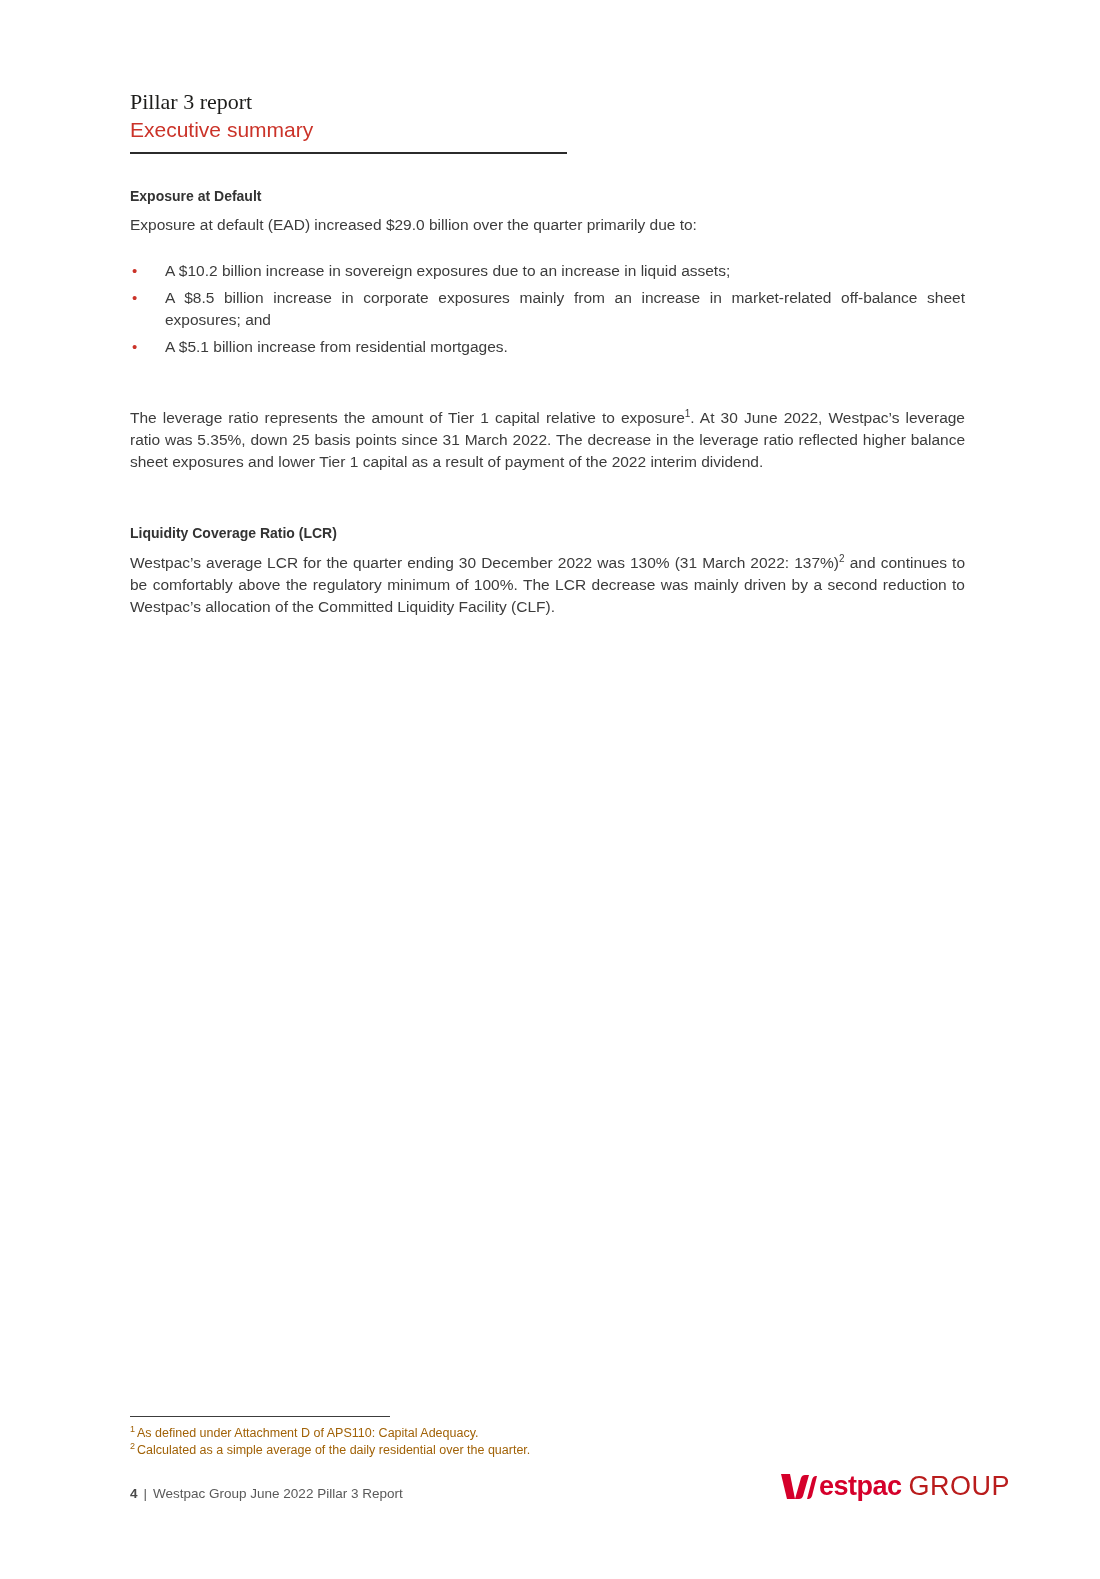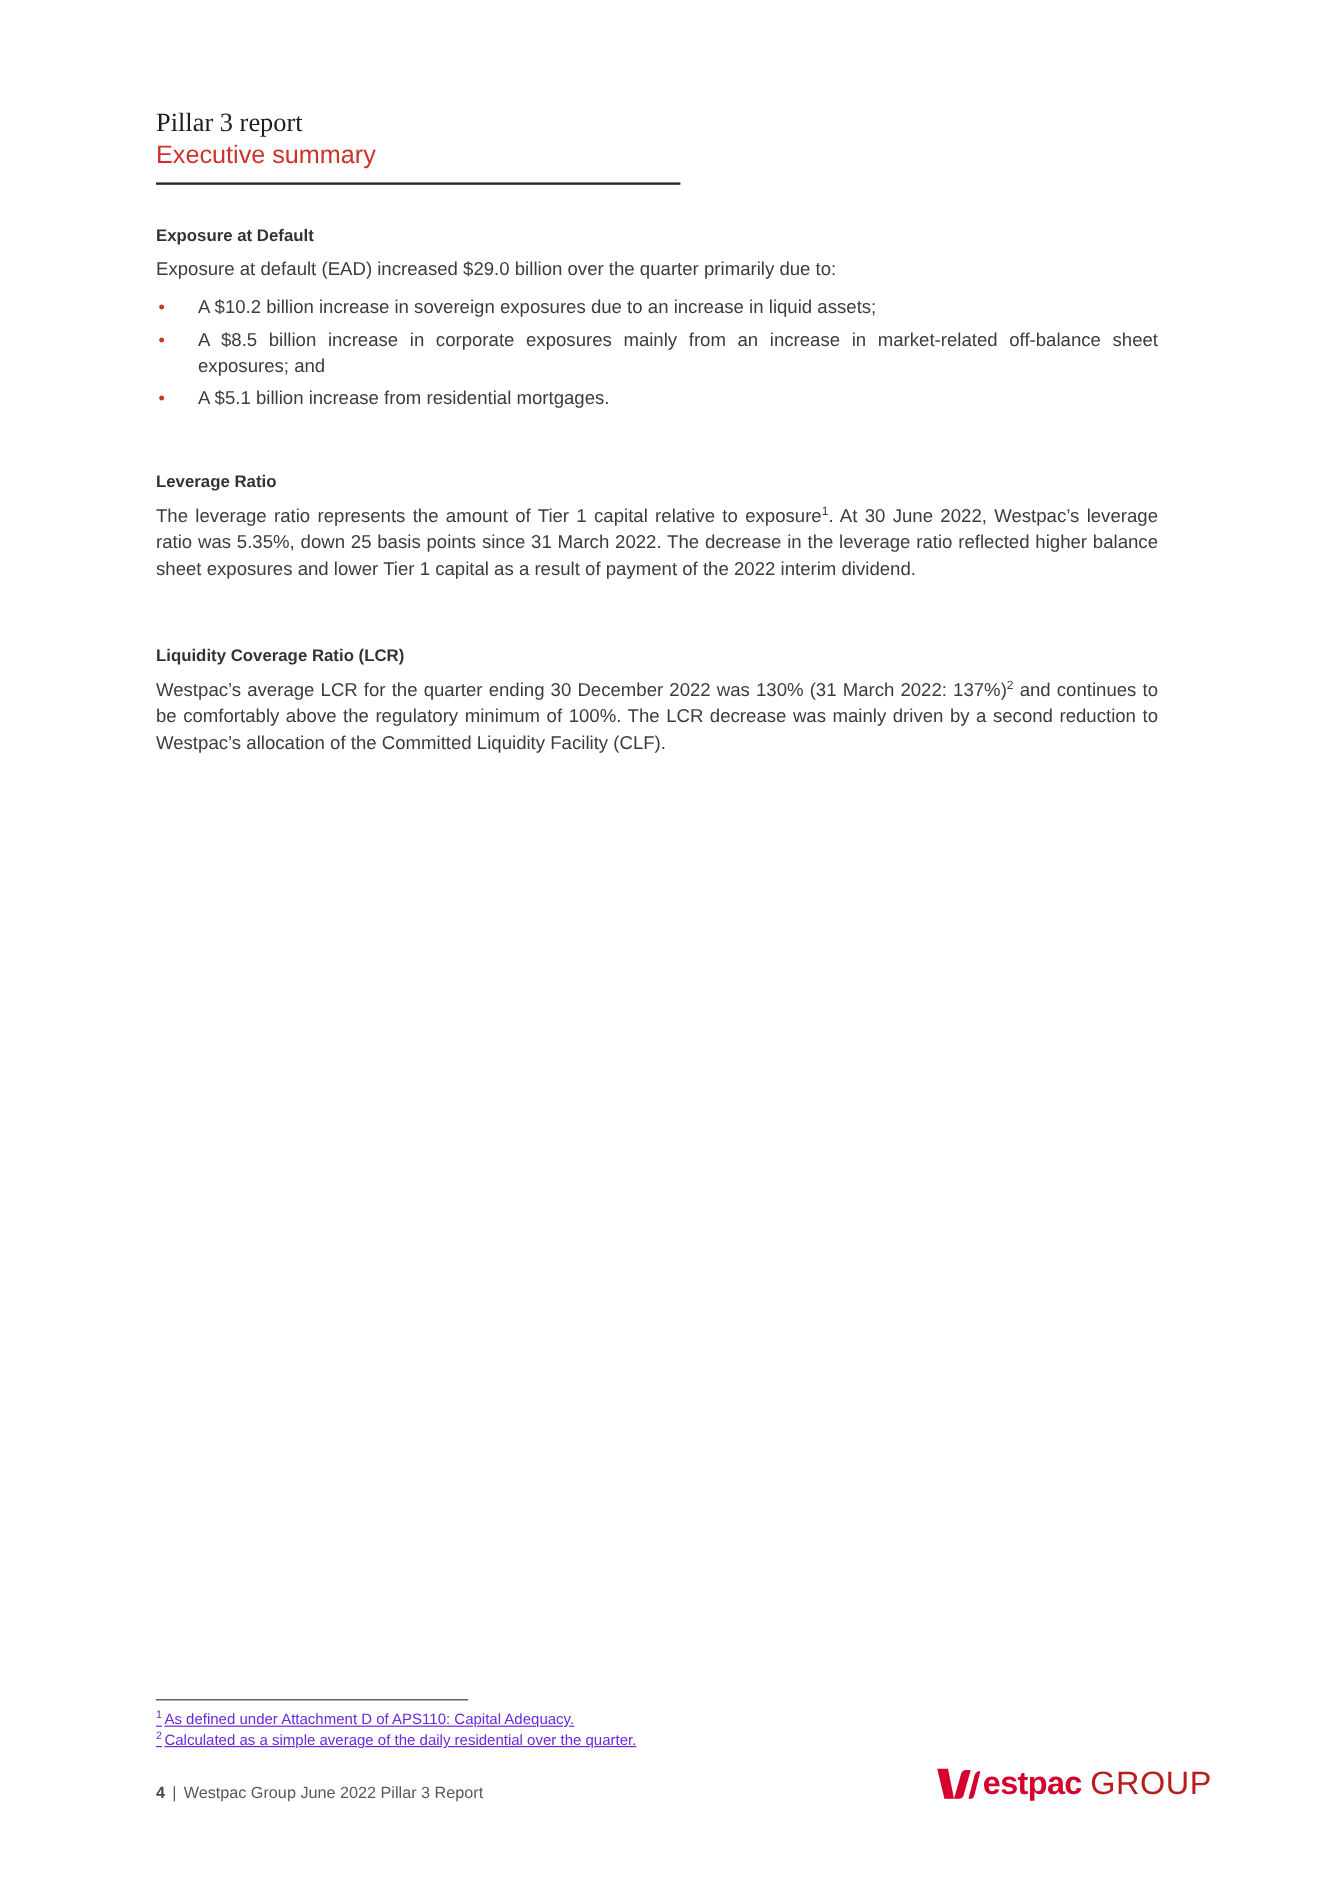--- a/index.html
+++ b/index.html
@@ -48,21 +48,21 @@
     color: #333333;
   }
   .body-text {
     font-size: 15.5px;
     line-height: 22px;
     color: #3c3c3c;
     text-align: justify;
   }
   .section-ead { margin-top: 34px; }
   .section-ead .body-text { margin-top: 10px; text-align: left; }
-  .bullet-list { margin-top: 10px; }
+  .bullet-list { margin-top: 24px; }
   .bullet-item {
     display: flex;
     margin-bottom: 5px;
   }
   .bullet-item .marker {
     width: 35px;
     flex: 0 0 35px;
     color: #cb3329;
     font-size: 15px;
     line-height: 22px;
@@ -92,22 +92,21 @@
     width: 840px;
   }
   .footnotes .fn-rule {
     width: 260px;
     border-top: 1.5px solid #3c3c3c;
     margin-bottom: 8px;
   }
   .footnote {
     font-size: 12.5px;
     line-height: 17px;
-    color: #6d28d9;
-    text-decoration: underline;
+    color: #a16207;
   }
   .footnote sup {
     font-size: 9px;
     vertical-align: super;
     line-height: 0;
     margin-right: 2px;
   }
   
   .page-footer-left {
     position: absolute;
@@ -164,21 +163,20 @@
           <span class="bullet-text">A $8.5 billion increase in corporate exposures mainly from an increase in market-related off-balance sheet exposures; and</span>
         </div>
         <div class="bullet-item">
           <span class="marker"></span>
           <span class="bullet-text">A $5.1 billion increase from residential mortgages.</span>
         </div>
       </div>
     </div>
 
     <div class="section section-leverage">
-      <div class="section-heading">Leverage Ratio</div>
       <div class="body-text"><span>The leverage ratio represents the amount of Tier 1 capital relative to exposure</span><sup class="fn-ref">1</sup><span>. At 30 June 2022, Westpac’s leverage ratio was 5.35%, down 25 basis points since 31 March 2022. The decrease in the leverage ratio reflected higher balance sheet exposures and lower Tier 1 capital as a result of payment of the 2022 interim dividend.</span></div>
     </div>
 
     <div class="section section-lcr">
       <div class="section-heading">Liquidity Coverage Ratio (LCR)</div>
       <div class="body-text"><span>Westpac’s average LCR for the quarter ending 30 December 2022 was 130% (31 March 2022: 137%)</span><sup class="fn-ref">2</sup><span> and continues to be comfortably above the regulatory minimum of 100%. The LCR decrease was mainly driven by a second reduction to Westpac’s allocation of the Committed Liquidity Facility (CLF).</span></div>
     </div>
 
   </div>
 

